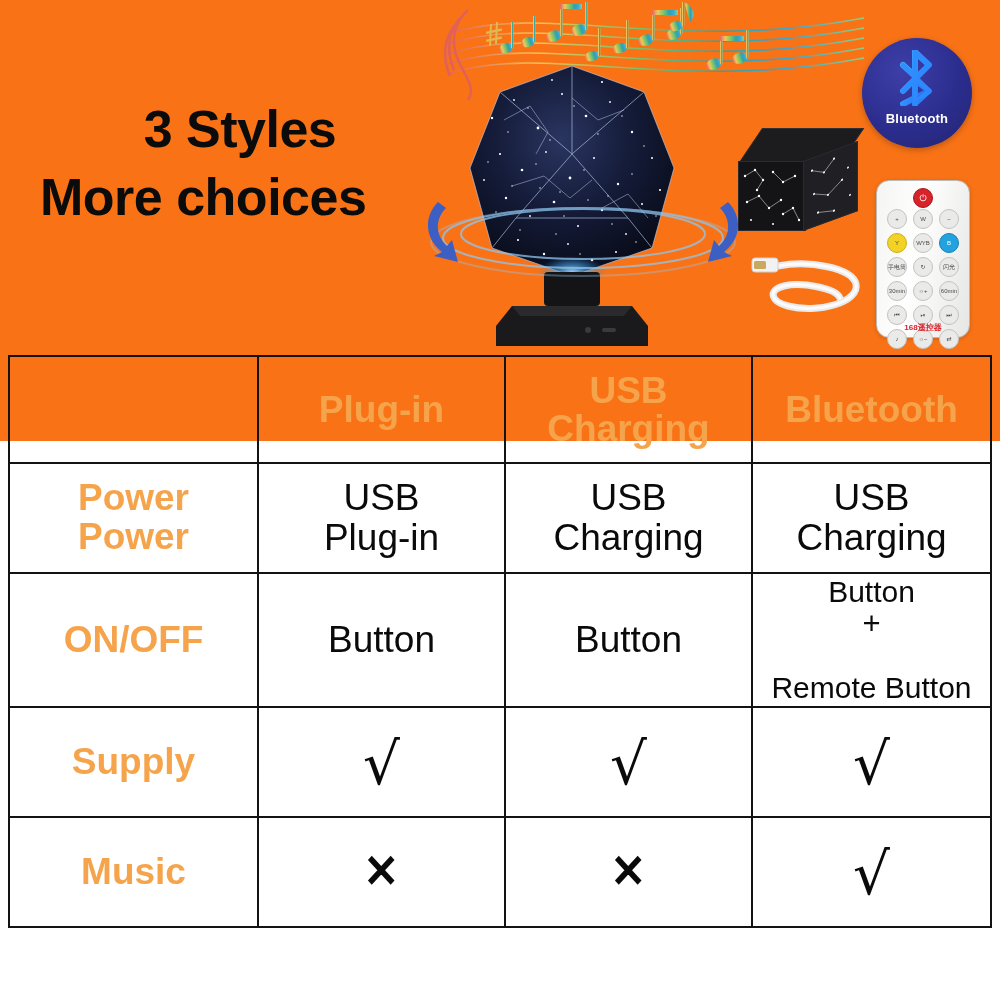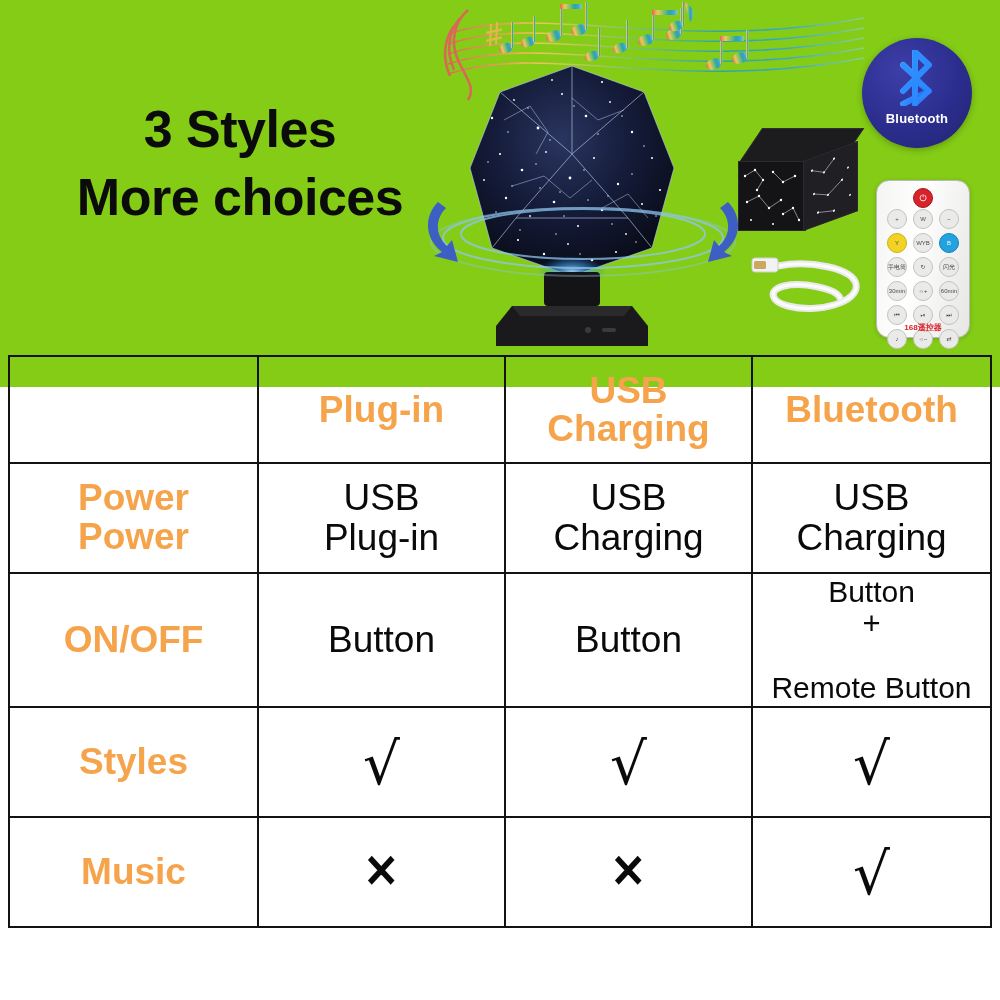--- a/index.html
+++ b/index.html
@@ -13,38 +13,38 @@
     position: relative;
     overflow: hidden;
     font-family: "Liberation Sans", sans-serif;
     -webkit-font-smoothing: antialiased;
   }
 
   
   #hero {
     position: absolute;
     left: 0; top: 0;
-    width: 1000px; height: 387px;
-    background: #84cc16;
+    width: 1000px; height: 441px;
+    background: #f97316;
   }
 
   
   #headline {
     position: absolute;
     left: 40px;
     top: 96px;
     width: 400px;
     color: #0b0b0b;
     font-weight: bold;
     font-size: 52px;
     line-height: 1.30;
     letter-spacing: -0.5px;
   }
   #headline .l1 { display: block; text-align: center; }
-  #headline .l2 { display: block; text-align: center; }
+  #headline .l2 { display: block; text-align: left; }
 
   
   #music-staff {
     position: absolute;
     left: 424px; top: -4px;
     width: 450px; height: 112px;
   }
 
   
   #projector {
@@ -559,21 +559,21 @@
         </td>
         <td>
           <div class="val"><span>Button</span></div>
         </td>
         <td>
           <div class="val small"><span>Button</span><br><span class="plus">+</span><br><span>Remote Button</span></div>
         </td>
       </tr>
       <tr class="body-row">
         <td>
-          <div class="row-label"><span>Styles</span></div>
+          <div class="row-label"><span>Supply</span></div>
         </td>
         <td><span class="mark-check">√</span></td>
         <td><span class="mark-check">√</span></td>
         <td><span class="mark-check">√</span></td>
       </tr>
       <tr class="body-row">
         <td>
           <div class="row-label"><span>Music</span></div>
         </td>
         <td><span class="mark-cross">✕</span></td>

